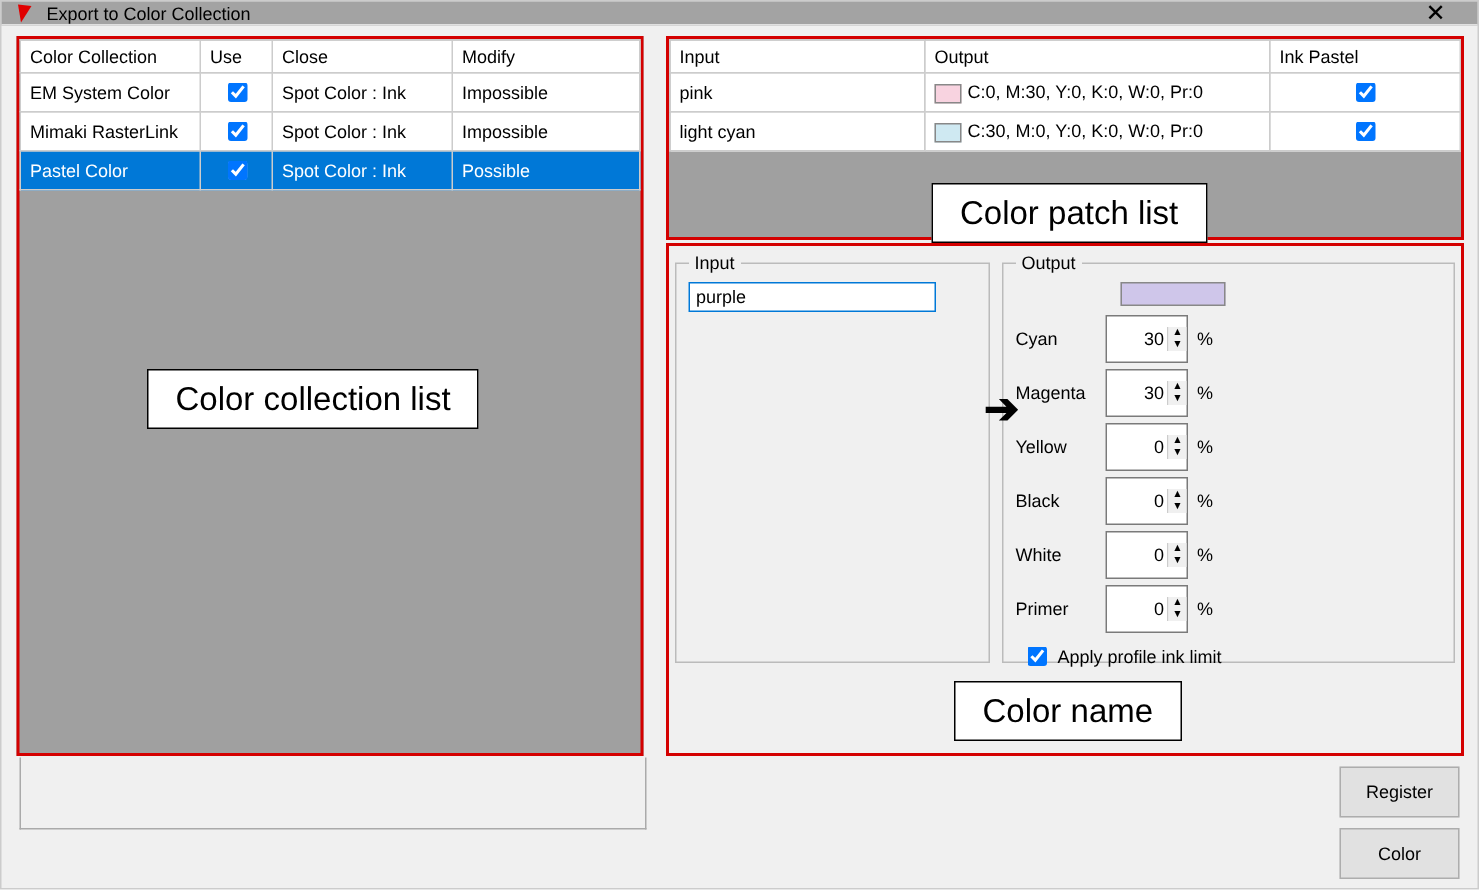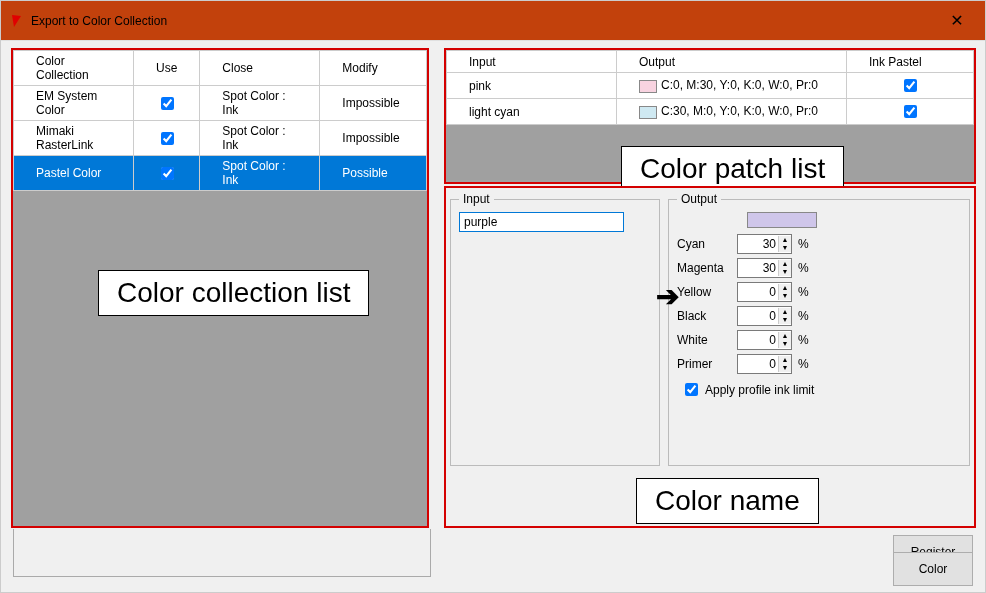--- a/index.html
+++ b/index.html
@@ -1,43 +1,43 @@
 <!DOCTYPE html>
 <html><head>
   <meta charset="utf-8">
   <style>
     * { box-sizing: border-box; font-family: "MS PGothic", "Segoe UI", Arial, sans-serif; }
     body { margin: 0; padding: 0; background: #f0f0f0; width: 986px; height: 593px; overflow: hidden; font-size: 13px; }
     .window { width: 986px; height: 593px; background: #f0f0f0; border: 1px solid #ccc; position: relative; }
-    .titlebar { height: 40px; background: #c2410c; border-bottom: 1px solid #e0e0e0; display: flex; align-items: center; padding: 0 8px; }
+    .titlebar { height: 16px; background: #a3a3a3; border-bottom: 1px solid #e0e0e0; display: flex; align-items: center; padding: 0 8px; }
     .titlebar .icon { width: 16px; height: 16px; margin-right: 6px; }
     .titlebar .title { flex: 1; font-size: 12px; color: #000; }
     .titlebar .close { width: 40px; height: 28px; display: flex; align-items: center; justify-content: center; cursor: pointer; font-size: 16px; }
 
     .content { position: relative; height: 540px; }
     .panel-left { position: absolute; left: 10px; top: 7px; width: 418px; height: 480px; border: 2px solid #d40000; background: #a0a0a0; }
     .panel-topright { position: absolute; left: 443px; top: 7px; width: 532px; height: 136px; border: 2px solid #d40000; background: #a0a0a0; }
     .panel-bottomright { position: absolute; left: 443px; top: 145px; width: 532px; height: 342px; border: 2px solid #d40000; background: #f0f0f0; }
     .panel-bottomleft { position: absolute; left: 12px; top: 488px; width: 418px; height: 48px; border: 1px solid #aaa; border-top: none; }
 
     table { width: 100%; border-collapse: collapse; font-size: 12px; }
-    th, td { text-align: left; padding: 3px 22px; height: 22px; }
+    th, td { text-align: left; padding: 3px 6px; height: 22px; }
     th { background: #fff; border: 1px solid #ccc; font-weight: normal; }
     td { border: 1px solid #ccc; background: #fff; }
     tr.sel td { background: #0078d7; color: #fff; }
     .center { text-align: center; }
 
-    .annot { background: #fff; border: 1px solid #000; font-size: 28px; padding: 6px 18px; position: absolute; white-space: nowrap; }
+    .annot { background: #fff; border: 1px solid #000; font-size: 22px; padding: 6px 18px; position: absolute; white-space: nowrap; }
 
     fieldset { border: 1px solid #bbb; margin: 4px; padding: 6px 8px; font-size: 12px; }
     legend { font-size: 12px; padding: 0 4px; }
 
     .inp { border: 1px solid #7a7a7a; padding: 2px 4px; font-size: 12px; width: 165px; height: 20px; }
     .inp.hl { border: 1px solid #0078d7; }
-    .spin { display: inline-flex; align-items: center; border: 1px solid #7a7a7a; background: #fff; height: 20px; }
+    .spin { display: inline-flex; align-items: center; border: 1px solid #7a7a7a; background: #fff; height: 32px; }
     .spin input { border: none; width: 40px; text-align: right; padding: 0 2px; font-size: 12px; height: 18px; outline: none; }
     .spin .arrows { display: flex; flex-direction: column; border-left: 1px solid #ccc; }
     .spin .arrows span { font-size: 7px; line-height: 8px; width: 12px; text-align: center; cursor: pointer; background: #f0f0f0; }
     .row { display: flex; align-items: center; margin: 4px 0; }
     .row .lbl { width: 60px; }
     .swatch { display: inline-block; width: 18px; height: 13px; border: 1px solid #888; vertical-align: middle; margin-right: 4px; }
     .previewbig { width: 70px; height: 16px; border: 1px solid #888; background: #cfc6ea; margin-left: 70px; margin-bottom: 6px; }
 
     .arrowbig { position: absolute; left: 210px; top: 92px; font-size: 28px; font-weight: bold; }
 

